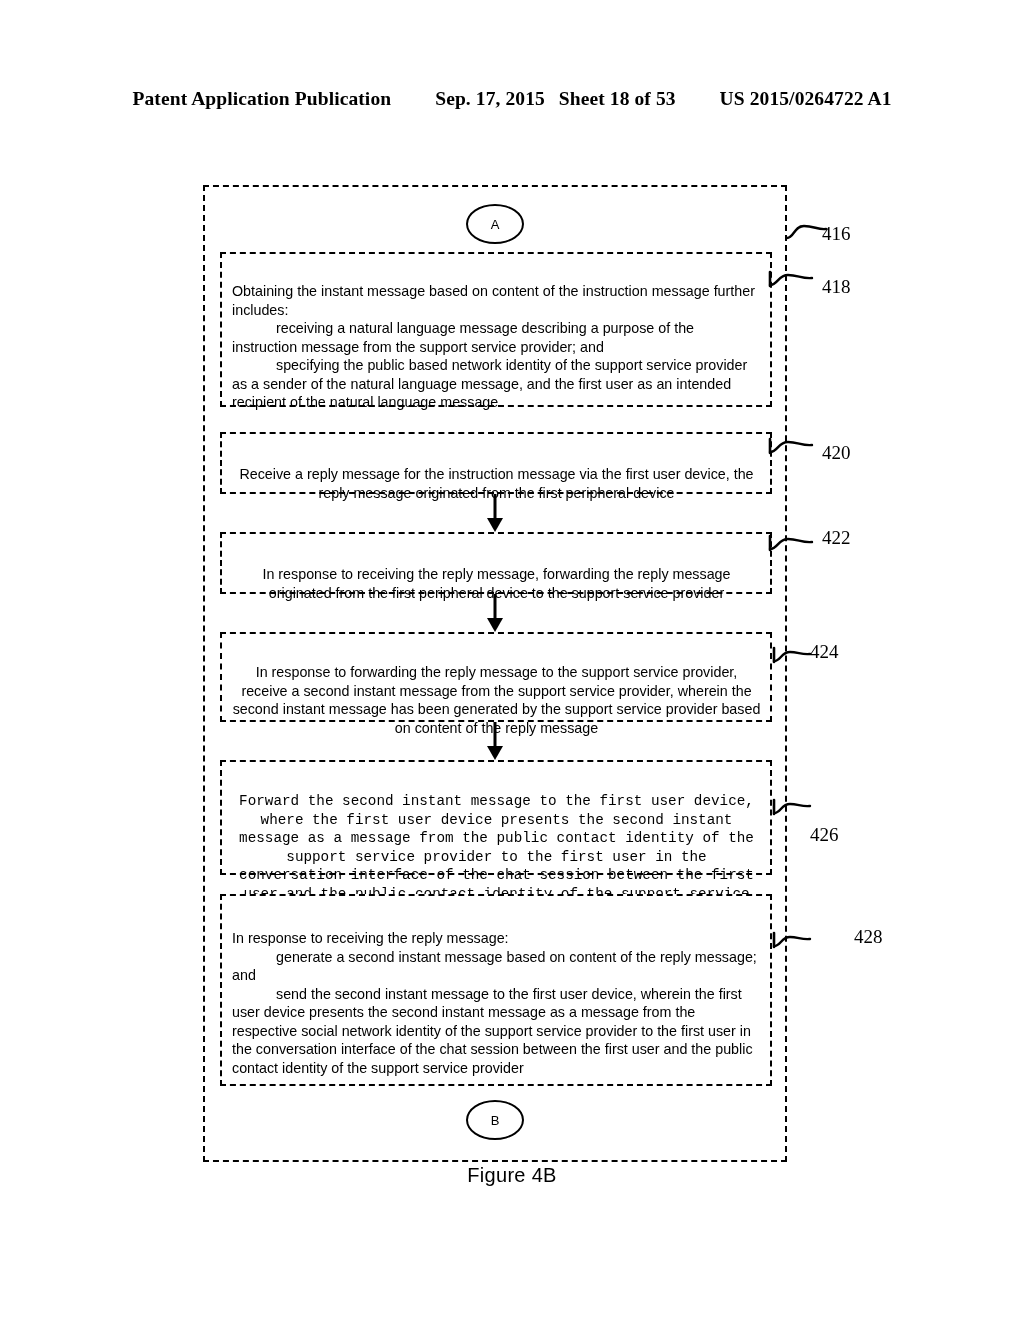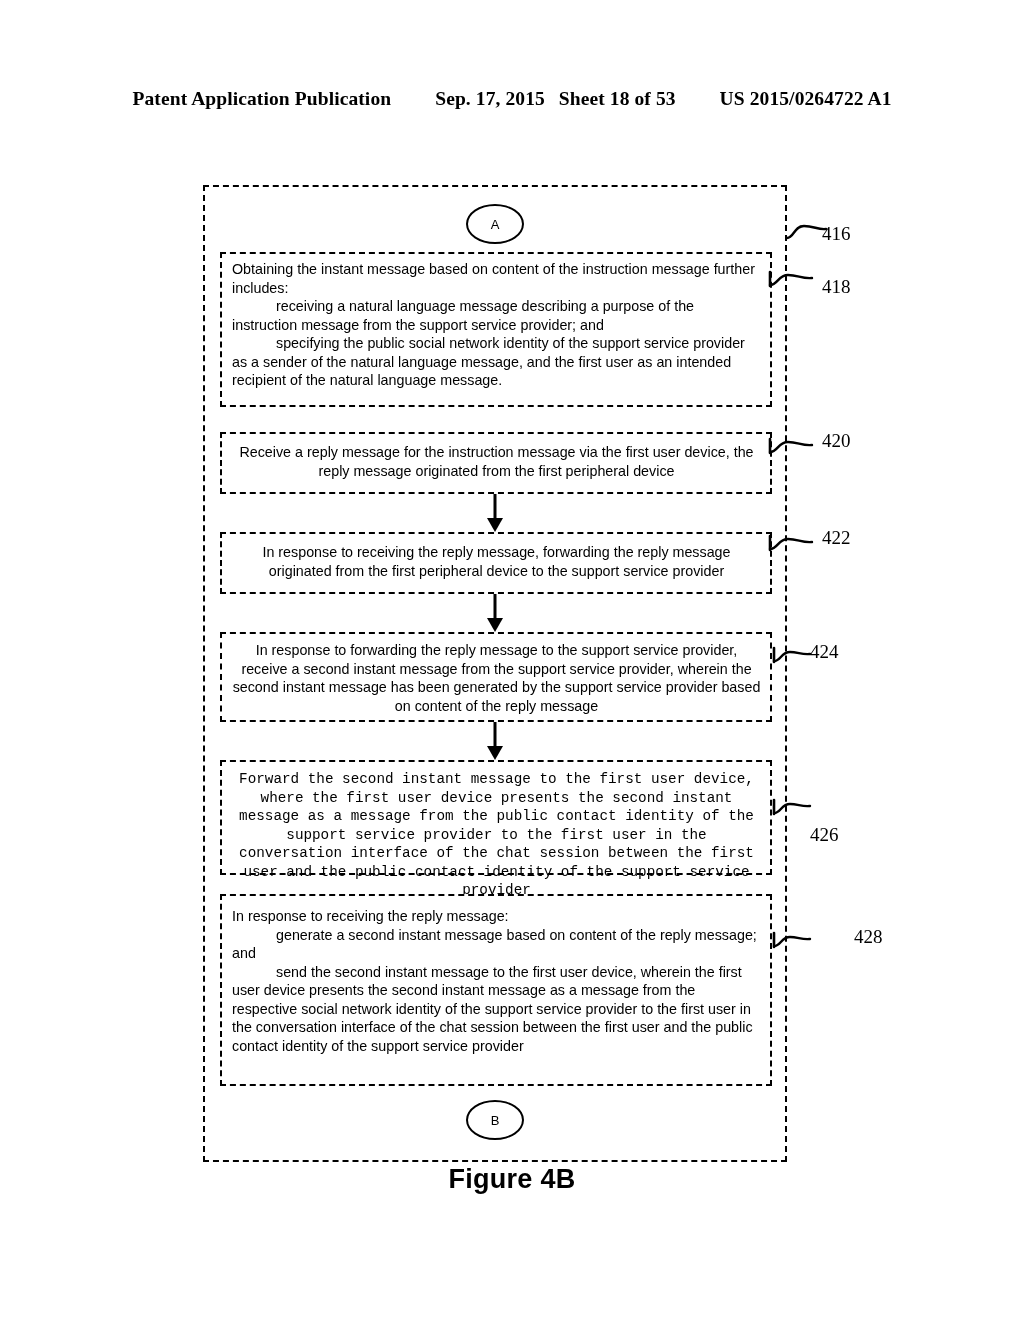--- a/index.html
+++ b/index.html
@@ -70,20 +70,21 @@
   .step {
     position: absolute;
     border: 2.2px dashed #000000;
     box-sizing: border-box;
     background: #ffffff;
     font-size: 14.3px;
     line-height: 1.30;
   }
   .step-inner {
     padding: 6px 9px 6px 10px;
+    margin-top: 22px;
   }
   .step-center .step-inner { text-align: center; }
   .step-left .step-inner { text-align: left; }
   .indent { display: inline-block; width: 44px; }
 
   
   .arrow {
     position: absolute;
     left: 50%;
     transform: translateX(-50%);
@@ -120,22 +121,22 @@
   }
   .leader svg { display: block; overflow: visible; }
 
   
   .fig-caption {
     position: absolute;
     top: 1164px;
     left: 0;
     width: 1024px;
     text-align: center;
-    font-size: 27px;
-    font-weight: bold;
+    font-size: 20px;
+    font-weight: normal;
     letter-spacing: 0.3px;
   }
 </style>
 </head>
 <body>
 
 <div class="page-header">
   <span class="hdr-pub">Patent Application Publication</span>
   <span class="hdr-date">Sep. 17, 2015</span>
   <span class="hdr-sheet">Sheet 18 of 53</span>
@@ -145,21 +146,21 @@
 <div class="flow-outer">
 
   <div class="connector connector-a">
     <span>A</span>
   </div>
 
   <div class="step step-left" style="left:15px; top:65px; width:552px; height:155px;">
     <div class="step-inner">
       <div>Obtaining the instant message based on content of the instruction message further includes:</div>
       <div><span class="indent"></span><span>receiving a natural language message describing a purpose of the instruction message from the support service provider; and</span></div>
-      <div><span class="indent"></span><span>specifying the public social network identity of the support service provider as a sender of the natural language message, and the first user as an intended recipient of the natural language message.</span></div>
+      <div><span class="indent"></span><span>specifying the public based network identity of the support service provider as a sender of the natural language message, and the first user as an intended recipient of the natural language message.</span></div>
     </div>
   </div>
 
   <div class="step step-center" style="left:15px; top:245px; width:552px; height:62px;">
     <div class="step-inner" style="padding-top:9px;">
       <div>Receive a reply message for the instruction message via the first user device, the reply message originated from the first peripheral device</div>
     </div>
   </div>
 
   <div class="arrow" style="top:307px; height:38px;">
@@ -222,21 +223,21 @@
   </svg>
 </div>
 <div class="ref" style="left:822px; top:276px;text-align:center;">418</div>
 
 <div class="leader" style="left:768px; top:435px;">
   <svg width="60" height="26" viewBox="0 0 60 26">
     <path d="M2,4 L2,18" stroke="#000" stroke-width="2.6" stroke-linecap="round"></path>
     <path d="M2,17 C10,17 10,7 20,7 C30,7 34,11 44,10" stroke="#000" stroke-width="2.4" fill="none" stroke-linecap="round"></path>
   </svg>
 </div>
-<div class="ref" style="left:822px; top:430px;">420</div>
+<div class="ref" style="left:822px; top:442px;">420</div>
 
 <div class="leader" style="left:768px; top:532px;">
   <svg width="60" height="26" viewBox="0 0 60 26">
     <path d="M2,4 L2,18" stroke="#000" stroke-width="2.6" stroke-linecap="round"></path>
     <path d="M2,17 C10,17 10,7 20,7 C30,7 34,11 44,10" stroke="#000" stroke-width="2.4" fill="none" stroke-linecap="round"></path>
   </svg>
 </div>
 <div class="ref" style="left:822px; top:527px;">422</div>
 
 <div class="leader" style="left:772px; top:645px;">

